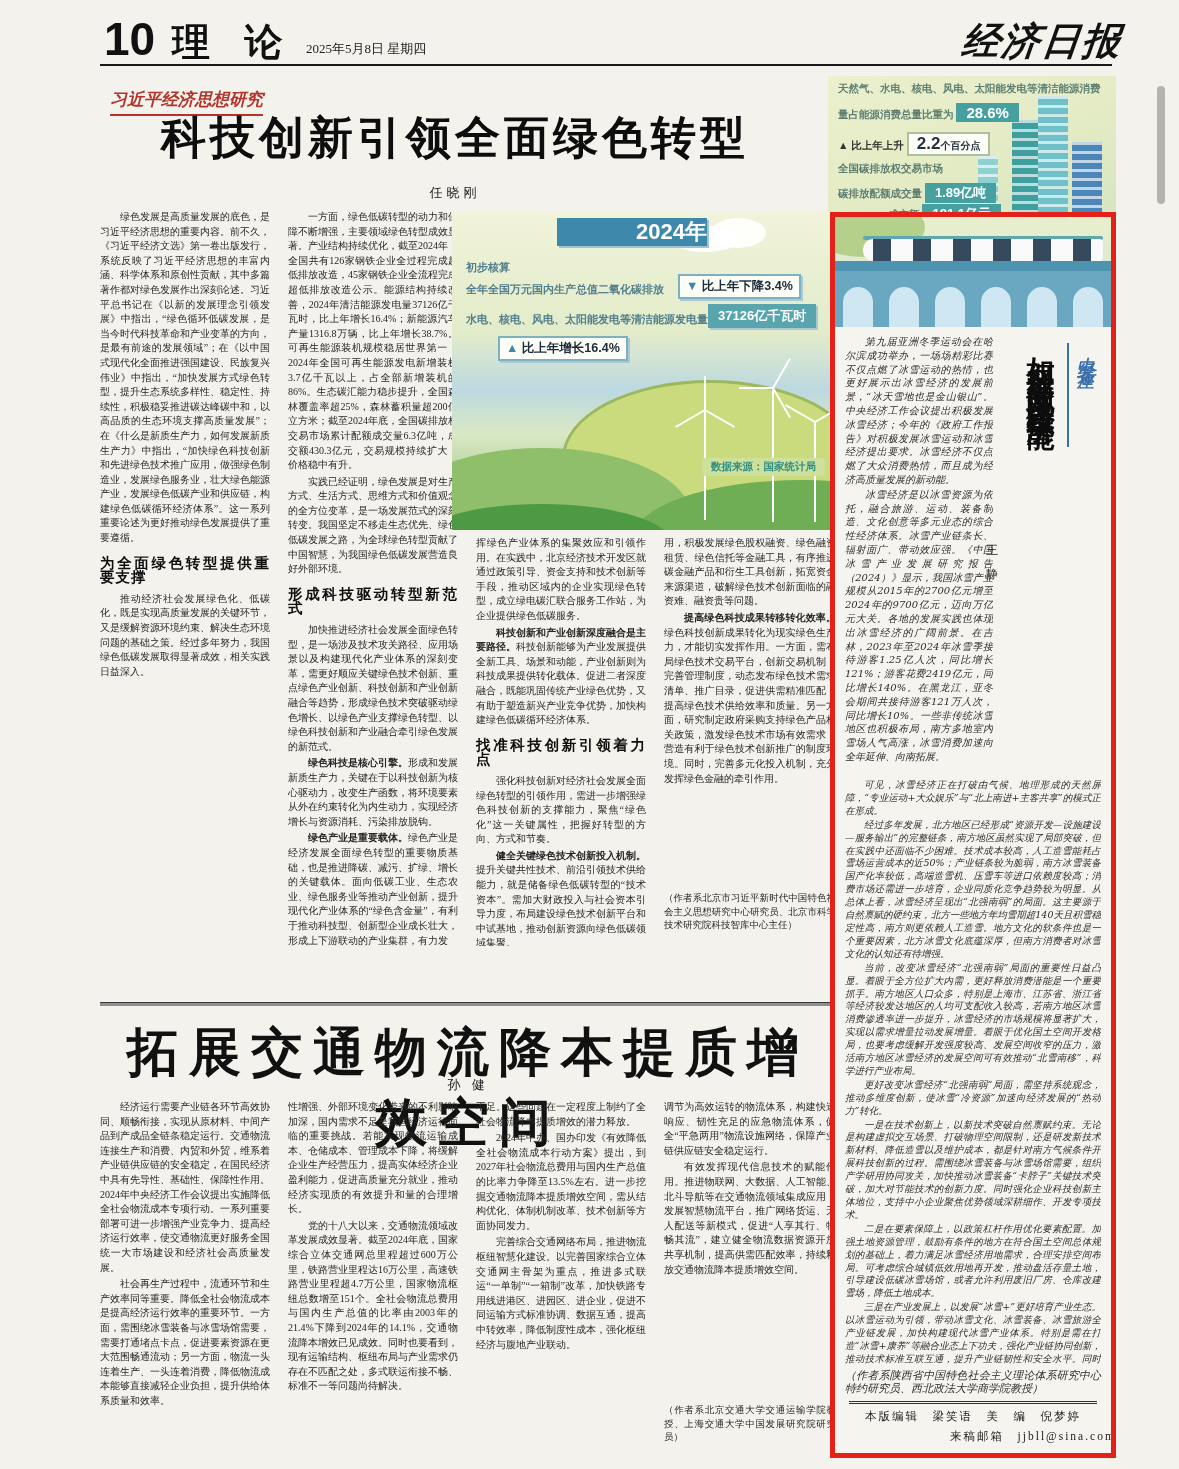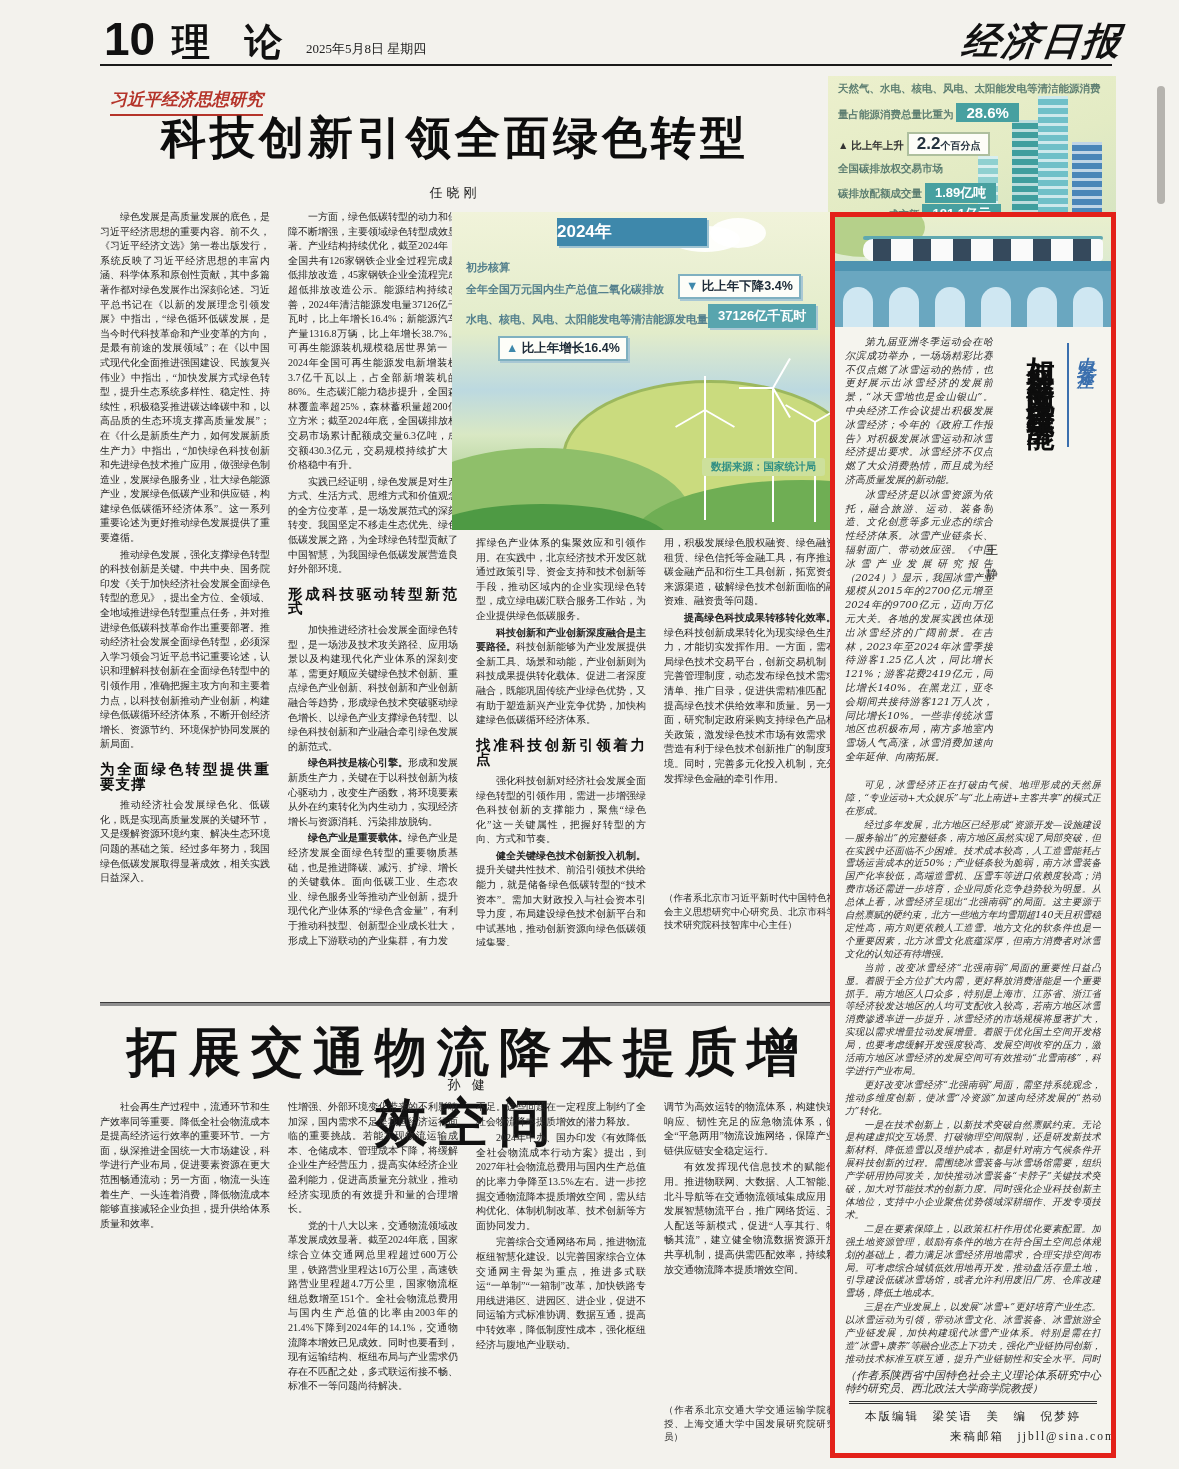--- a/index.html
+++ b/index.html
@@ -30,21 +30,21 @@
   .igline{font-family:"Liberation Sans",sans-serif;font-weight:bold;font-size:10.5px;color:#5e7f72;white-space:nowrap;}
   .tealbox{display:inline-block;background:#47a0a0;color:#fff;font-family:"Liberation Sans",sans-serif;
            font-weight:bold;padding:1px 10px;font-size:15px;}
   .whitebox{display:inline-block;background:#fdfdf8;border:2px solid #aebf9e;color:#24323e;
             font-family:"Liberation Sans",sans-serif;font-weight:bold;padding:0 8px;font-size:11px;}
   .bignum{font-size:17px;}
   .tower{position:absolute;bottom:0;}
   .win{background-image:repeating-linear-gradient(180deg,rgba(255,255,255,.65) 0 3px,transparent 3px 9px);}
   .ig-main{background:linear-gradient(180deg,#f1f3da 0%,#e2ecca 38%,#bcd9e0 56%,#d9e8c4 70%,#a9cd90 88%,#7fb260 100%);}
   .yeartab{background:#3e88ab;color:#fff;font-family:"Liberation Sans",sans-serif;font-weight:bold;
-           font-size:17px;text-align:left;line-height:28px;box-shadow:2px 2px 0 #9ec3d2;}
+           font-size:22px;text-align:right;line-height:28px;box-shadow:2px 2px 0 #9ec3d2;}
   .ig-note{font-family:"Liberation Sans",sans-serif;font-weight:bold;font-size:11px;color:#54808d;}
   .igmline{font-family:"Liberation Sans",sans-serif;font-weight:bold;font-size:11px;color:#54808d;white-space:nowrap;}
   .pillw{background:#fdfdf8;border:2px solid #7fb0c0;color:#1d2b38;font-family:"Liberation Sans",sans-serif;
          font-weight:bold;font-size:12.5px;text-align:center;box-shadow:2px 2px 0 #a9c8d4;white-space:nowrap;padding:2px 6px;}
   .pillt{background:#58a5ae;color:#fff;font-family:"Liberation Sans",sans-serif;font-weight:bold;
          font-size:13px;text-align:center;white-space:nowrap;padding:3px 10px;box-shadow:2px 2px 0 #a9c8d4;}
   .arrow-t{color:#3e88ab;} .arrow-d{color:#333;}
   .srcpill{background:#cde09c;color:#2f8f84;font-family:"Liberation Sans",sans-serif;font-weight:bold;
            font-size:10.5px;padding:2px 9px;border-radius:3px;white-space:nowrap;}
   .hill{border-radius:50%;}
@@ -118,21 +118,20 @@
       <span class="tealbox" style="font-size:13px;">181.1亿元</span>
     </div>
   </div>
 
   <div class="abs a1label" style="left:110px;top:88px;">习近平经济思想研究</div>
   <div class="abs a1title" style="left:110px;top:108px;width:690px;">科技创新引领全面绿色转型</div>
   <div class="abs byline" style="left:110px;top:184px;width:690px;">任晓刚</div>
 
   <div class="abs col" style="left:100px;top:210px;width:170px;height:736px;">
     <p>绿色发展是高质量发展的底色，是习近平经济思想的重要内容。前不久，《习近平经济文选》第一卷出版发行，系统反映了习近平经济思想的丰富内涵、科学体系和原创性贡献，其中多篇著作都对绿色发展作出深刻论述。习近平总书记在《以新的发展理念引领发展》中指出，“绿色循环低碳发展，是当今时代科技革命和产业变革的方向，是最有前途的发展领域”；在《以中国式现代化全面推进强国建设、民族复兴伟业》中指出，“加快发展方式绿色转型，提升生态系统多样性、稳定性、持续性，积极稳妥推进碳达峰碳中和，以高品质的生态环境支撑高质量发展”；在《什么是新质生产力，如何发展新质生产力》中指出，“加快绿色科技创新和先进绿色技术推广应用，做强绿色制造业，发展绿色服务业，壮大绿色能源产业，发展绿色低碳产业和供应链，构建绿色低碳循环经济体系”。这一系列重要论述为更好推动绿色发展提供了重要遵循。</p>
-    <p>推动绿色发展，强化支撑绿色转型的科技创新是关键。中共中央、国务院印发《关于加快经济社会发展全面绿色转型的意见》，提出全方位、全领域、全地域推进绿色转型重点任务，并对推进绿色低碳科技革命作出重要部署。推动经济社会发展全面绿色转型，必须深入学习领会习近平总书记重要论述，认识和理解科技创新在全面绿色转型中的引领作用，准确把握主攻方向和主要着力点，以科技创新推动产业创新，构建绿色低碳循环经济体系，不断开创经济增长、资源节约、环境保护协同发展的新局面。</p>
     <h3>为全面绿色转型提供重要支撑</h3>
     <p>推动经济社会发展绿色化、低碳化，既是实现高质量发展的关键环节，又是缓解资源环境约束、解决生态环境问题的基础之策。经过多年努力，我国绿色低碳发展取得显著成效，相关实践日益深入。</p>
   </div>
 
   <div class="abs col" style="left:288px;top:210px;width:170px;height:736px;">
     <p>一方面，绿色低碳转型的动力和保障不断增强，主要领域绿色转型成效显著。产业结构持续优化，截至2024年，全国共有126家钢铁企业全过程完成超低排放改造，45家钢铁企业全流程完成超低排放改造公示。能源结构持续改善，2024年清洁能源发电量37126亿千瓦时，比上年增长16.4%；新能源汽车产量1316.8万辆，比上年增长38.7%。可再生能源装机规模稳居世界第一，2024年全国可再生能源发电新增装机3.7亿千瓦以上，占全部新增装机的86%。生态碳汇能力稳步提升，全国森林覆盖率超25%，森林蓄积量超200亿立方米；截至2024年底，全国碳排放权交易市场累计配额成交量6.3亿吨，成交额430.3亿元，交易规模持续扩大，价格稳中有升。</p>
     <p>实践已经证明，绿色发展是对生产方式、生活方式、思维方式和价值观念的全方位变革，是一场发展范式的深刻转变。我国坚定不移走生态优先、绿色低碳发展之路，为全球绿色转型贡献了中国智慧，为我国绿色低碳发展营造良好外部环境。</p>
     <h3>形成科技驱动转型新范式</h3>
     <p>加快推进经济社会发展全面绿色转型，是一场涉及技术攻关路径、应用场景以及构建现代化产业体系的深刻变革，需更好顺应关键绿色技术创新、重点绿色产业创新、科技创新和产业创新融合等趋势，形成绿色技术突破驱动绿色增长、以绿色产业支撑绿色转型、以绿色科技创新和产业融合牵引绿色发展的新范式。</p>
     <p><span class="lead">绿色科技是核心引擎。</span><span>形成和发展新质生产力，关键在于以科技创新为核心驱动力，改变生产函数，将环境要素从外在约束转化为内生动力，实现经济增长与资源消耗、污染排放脱钩。</span></p>
@@ -190,21 +189,22 @@
       <span>比上年增长16.4%</span>
     </div>
     <div class="abs srcpill" style="left:250px;top:246px;">数据来源：国家统计局</div>
   </div>
 
   <div class="abs divider" style="left:100px;top:1002px;width:736px;"></div>
   <div class="abs a3title" style="left:100px;top:1018px;width:736px;">拓展交通物流降本提质增效空间</div>
   <div class="abs byline" style="left:100px;top:1076px;width:736px;">孙 健</div>
 
   <div class="abs col" style="left:100px;top:1100px;width:170px;height:356px;">
-    <p>社会再生产过程中，流通环节和生产效率同等重要。降低全社会物流成本是提高经济运行效率的重要环节。一方面，纵深推进全国统一大市场建设，科学进行产业布局，促进要素资源在更大范围畅通流动；另一方面，物流一头连着生产、一头连着消费，降低物流成本能够直接减轻企业负担，提升供给体系质量和效率。</p>
+    <p>经济运行需要产业链各环节高效协同、顺畅衔接，实现从原材料、中间产品到产成品全链条稳定运行。交通物流连接生产和消费、内贸和外贸，维系着产业链供应链的安全稳定，在国民经济中具有先导性、基础性、保障性作用。2024年中央经济工作会议提出实施降低全社会物流成本专项行动。一系列重要部署可进一步增强产业竞争力、提高经济运行效率，使交通物流更好服务全国统一大市场建设和经济社会高质量发展。</p>
+    <p>社会再生产过程中，流通环节和生产效率同等重要。降低全社会物流成本是提高经济运行效率的重要环节。一方面，需围绕冰雪装备与冰雪场馆需要，需要打通堵点卡点，促进要素资源在更大范围畅通流动；另一方面，物流一头连着生产、一头连着消费，降低物流成本能够直接减轻企业负担，提升供给体系质量和效率。</p>
   </div>
   <div class="abs col" style="left:288px;top:1100px;width:170px;height:356px;">
     <p style="text-indent:0;">性增强、外部环境变化带来的不利影响加深，国内需求不足是我国经济运行面临的重要挑战。若能实现物流运输成本、仓储成本、管理成本下降，将缓解企业生产经营压力，提高实体经济企业盈利能力，促进高质量充分就业，推动经济实现质的有效提升和量的合理增长。</p>
     <p>党的十八大以来，交通物流领域改革发展成效显著。截至2024年底，国家综合立体交通网总里程超过600万公里，铁路营业里程达16万公里，高速铁路营业里程超4.7万公里，国家物流枢纽总数增至151个。全社会物流总费用与国内生产总值的比率由2003年的21.4%下降到2024年的14.1%，交通物流降本增效已见成效。同时也要看到，现有运输结构、枢纽布局与产业需求仍存在不匹配之处，多式联运衔接不畅、标准不一等问题尚待解决。</p>
   </div>
   <div class="abs col" style="left:476px;top:1100px;width:170px;height:356px;">
     <p style="text-indent:0;">不足。这些问题在一定程度上制约了全社会物流降本提质增效的潜力释放。</p>
     <p>2024年中办、国办印发《有效降低全社会物流成本行动方案》提出，到2027年社会物流总费用与国内生产总值的比率力争降至13.5%左右。进一步挖掘交通物流降本提质增效空间，需从结构优化、体制机制改革、技术创新等方面协同发力。</p>
     <p>完善综合交通网络布局，推进物流枢纽智慧化建设。以完善国家综合立体交通网主骨架为重点，推进多式联运“一单制”“一箱制”改革，加快铁路专用线进港区、进园区、进企业，促进不同运输方式标准协调、数据互通，提高中转效率，降低制度性成本，强化枢纽经济与腹地产业联动。</p>
   </div>

